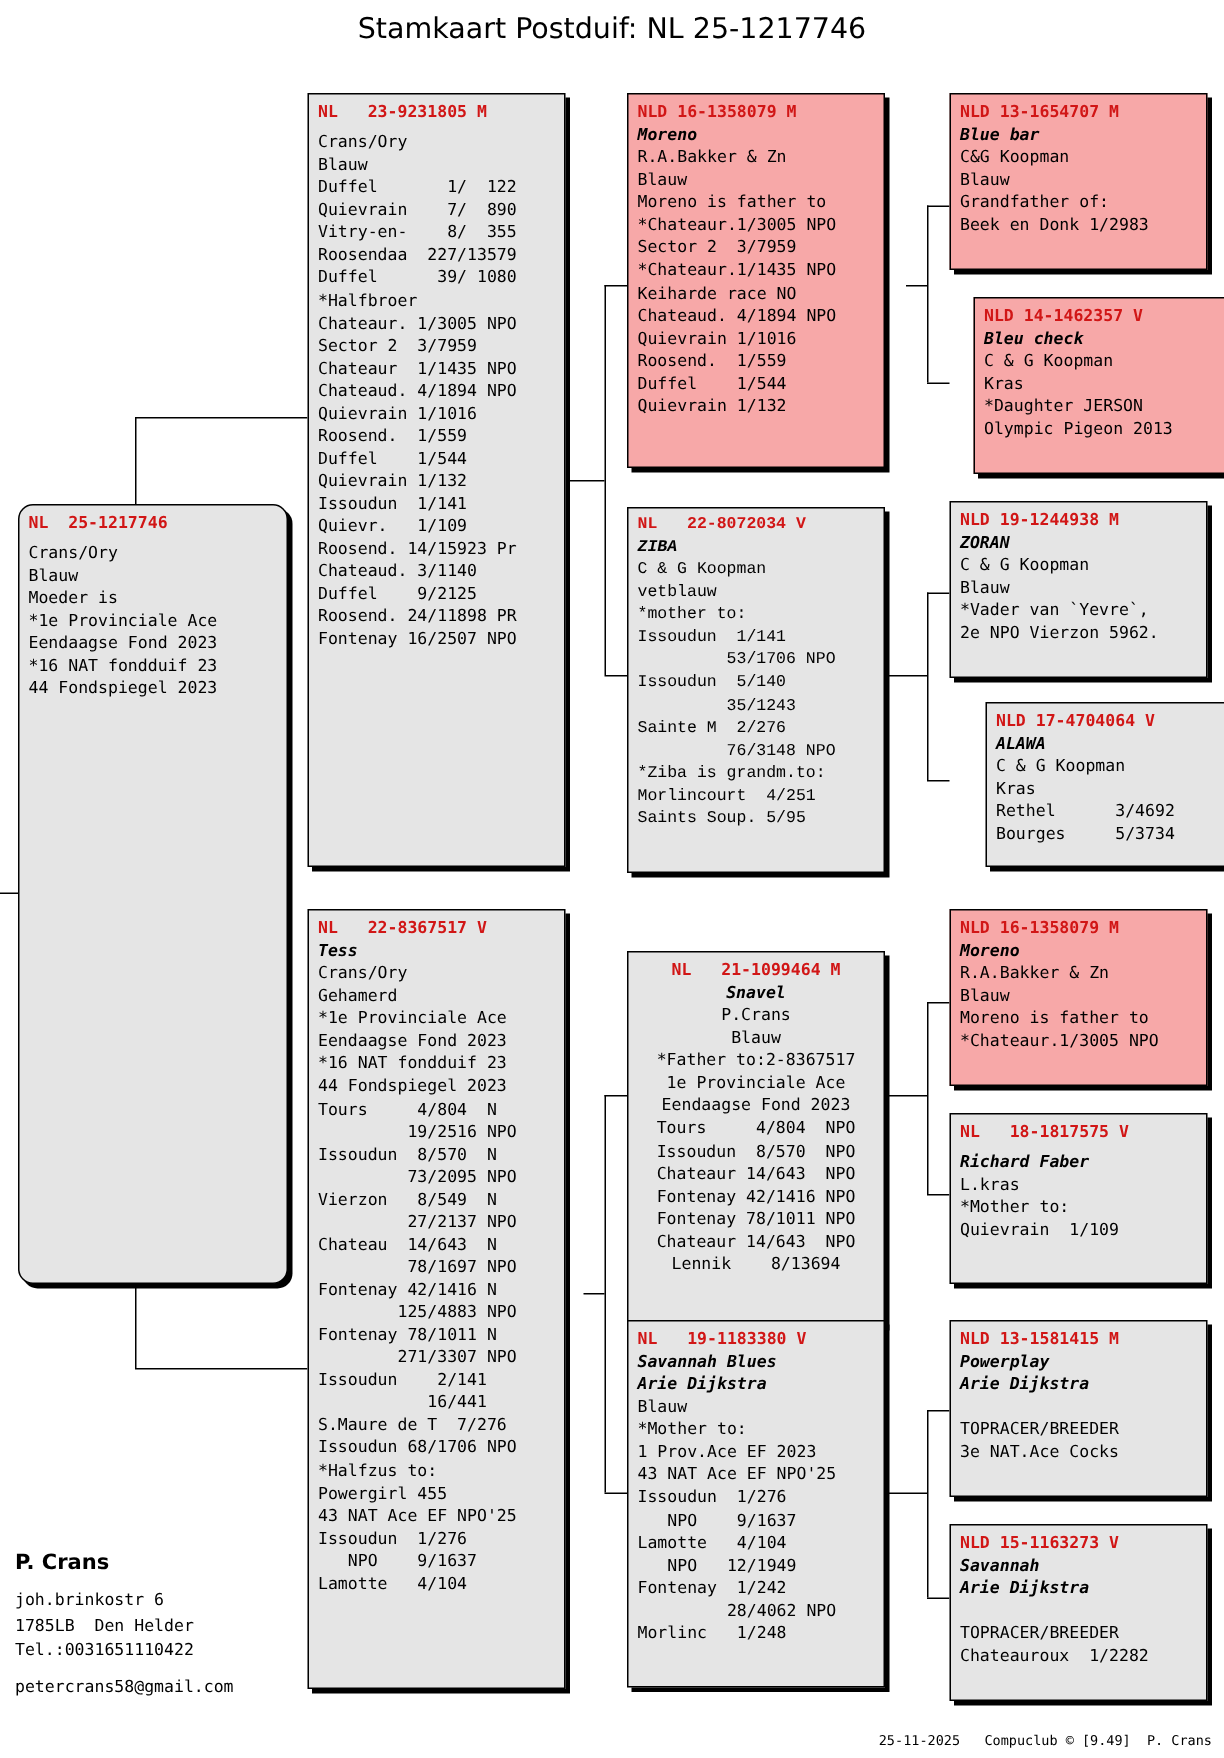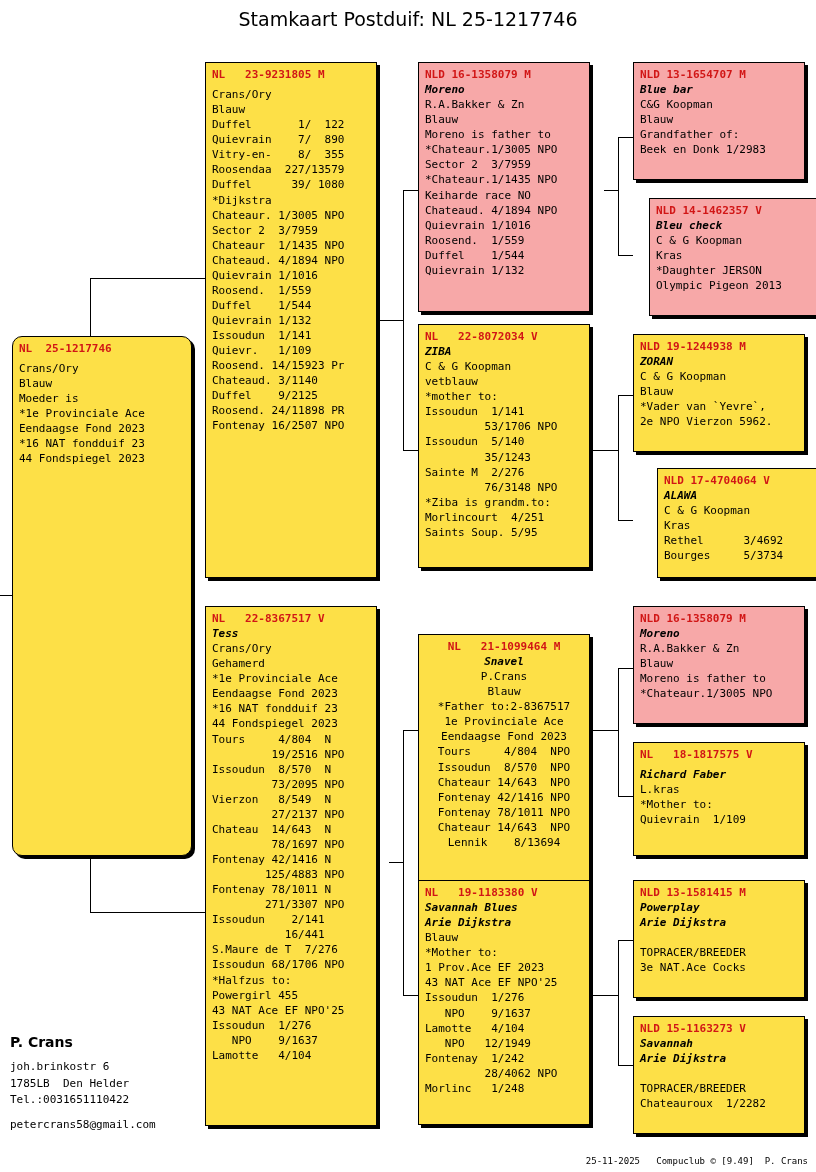--- a/index.html
+++ b/index.html
@@ -15,21 +15,21 @@
   .title{
     position:absolute;top:8px;left:0;width:816px;
     text-align:center;
     font-family:"DejaVu Sans", sans-serif;
     font-size:19px;
     color:#000;
   }
   .card{
     position:absolute;
     border:1px solid #000;
-    background:#fde047;
+    background:#e5e5e5;
     box-sizing:border-box;
     padding:4px 6px 4px 6px;
     line-height:1.37;
     box-shadow:3px 3px 0 #000;
   }
   .card.pink{ background:#f7a8a8; }
   .card.round{ border-radius:10px; }
   .ring{ color:#d11616; font-weight:bold; white-space:pre; }
   .name{ font-style:italic; font-weight:bold; }
   .bold{ font-weight:bold;font-style:italic; }
@@ -116,21 +116,21 @@
   <div class="ring">NL   23-9231805 M</div>
   <div class="sep"></div>
   <div>
     <div class="ln">Crans/Ory</div>
     <div class="ln">Blauw</div>
     <div class="ln">Duffel       1/  122</div>
     <div class="ln">Quievrain    7/  890</div>
     <div class="ln">Vitry-en-    8/  355</div>
     <div class="ln">Roosendaa  227/13579</div>
     <div class="ln">Duffel      39/ 1080</div>
-    <div class="ln">*Dijkstra</div>
+    <div class="ln">*Halfbroer</div>
     <div class="ln">Chateaur. 1/3005 NPO</div>
     <div class="ln">Sector 2  3/7959</div>
     <div class="ln">Chateaur  1/1435 NPO</div>
     <div class="ln">Chateaud. 4/1894 NPO</div>
     <div class="ln">Quievrain 1/1016</div>
     <div class="ln">Roosend.  1/559</div>
     <div class="ln">Duffel    1/544</div>
     <div class="ln">Quievrain 1/132</div>
     <div class="ln">Issoudun  1/141</div>
     <div class="ln">Quievr.   1/109</div>
@@ -189,21 +189,21 @@
     <div class="ln">*Chateaur.1/1435 NPO</div>
     <div class="ln">Keiharde race NO</div>
     <div class="ln">Chateaud. 4/1894 NPO</div>
     <div class="ln">Quievrain 1/1016</div>
     <div class="ln">Roosend.  1/559</div>
     <div class="ln">Duffel    1/544</div>
     <div class="ln">Quievrain 1/132</div>
   </div>
 </div>
 
-<div class="card" style="left:418px;top:324px;width:172px;height:244px;">
+<div class="card" style="left:418px;top:338px;width:172px;height:244px;font-family:Liberation Mono, monospace;">
   <div class="ring">NL   22-8072034 V</div>
   <div class="name">ZIBA</div>
   <div>
     <div class="ln">C &amp; G Koopman</div>
     <div class="ln">vetblauw</div>
     <div class="ln">*mother to:</div>
     <div class="ln">Issoudun  1/141</div>
     <div class="ln">         53/1706 NPO</div>
     <div class="ln">Issoudun  5/140</div>
     <div class="ln">         35/1243</div>

